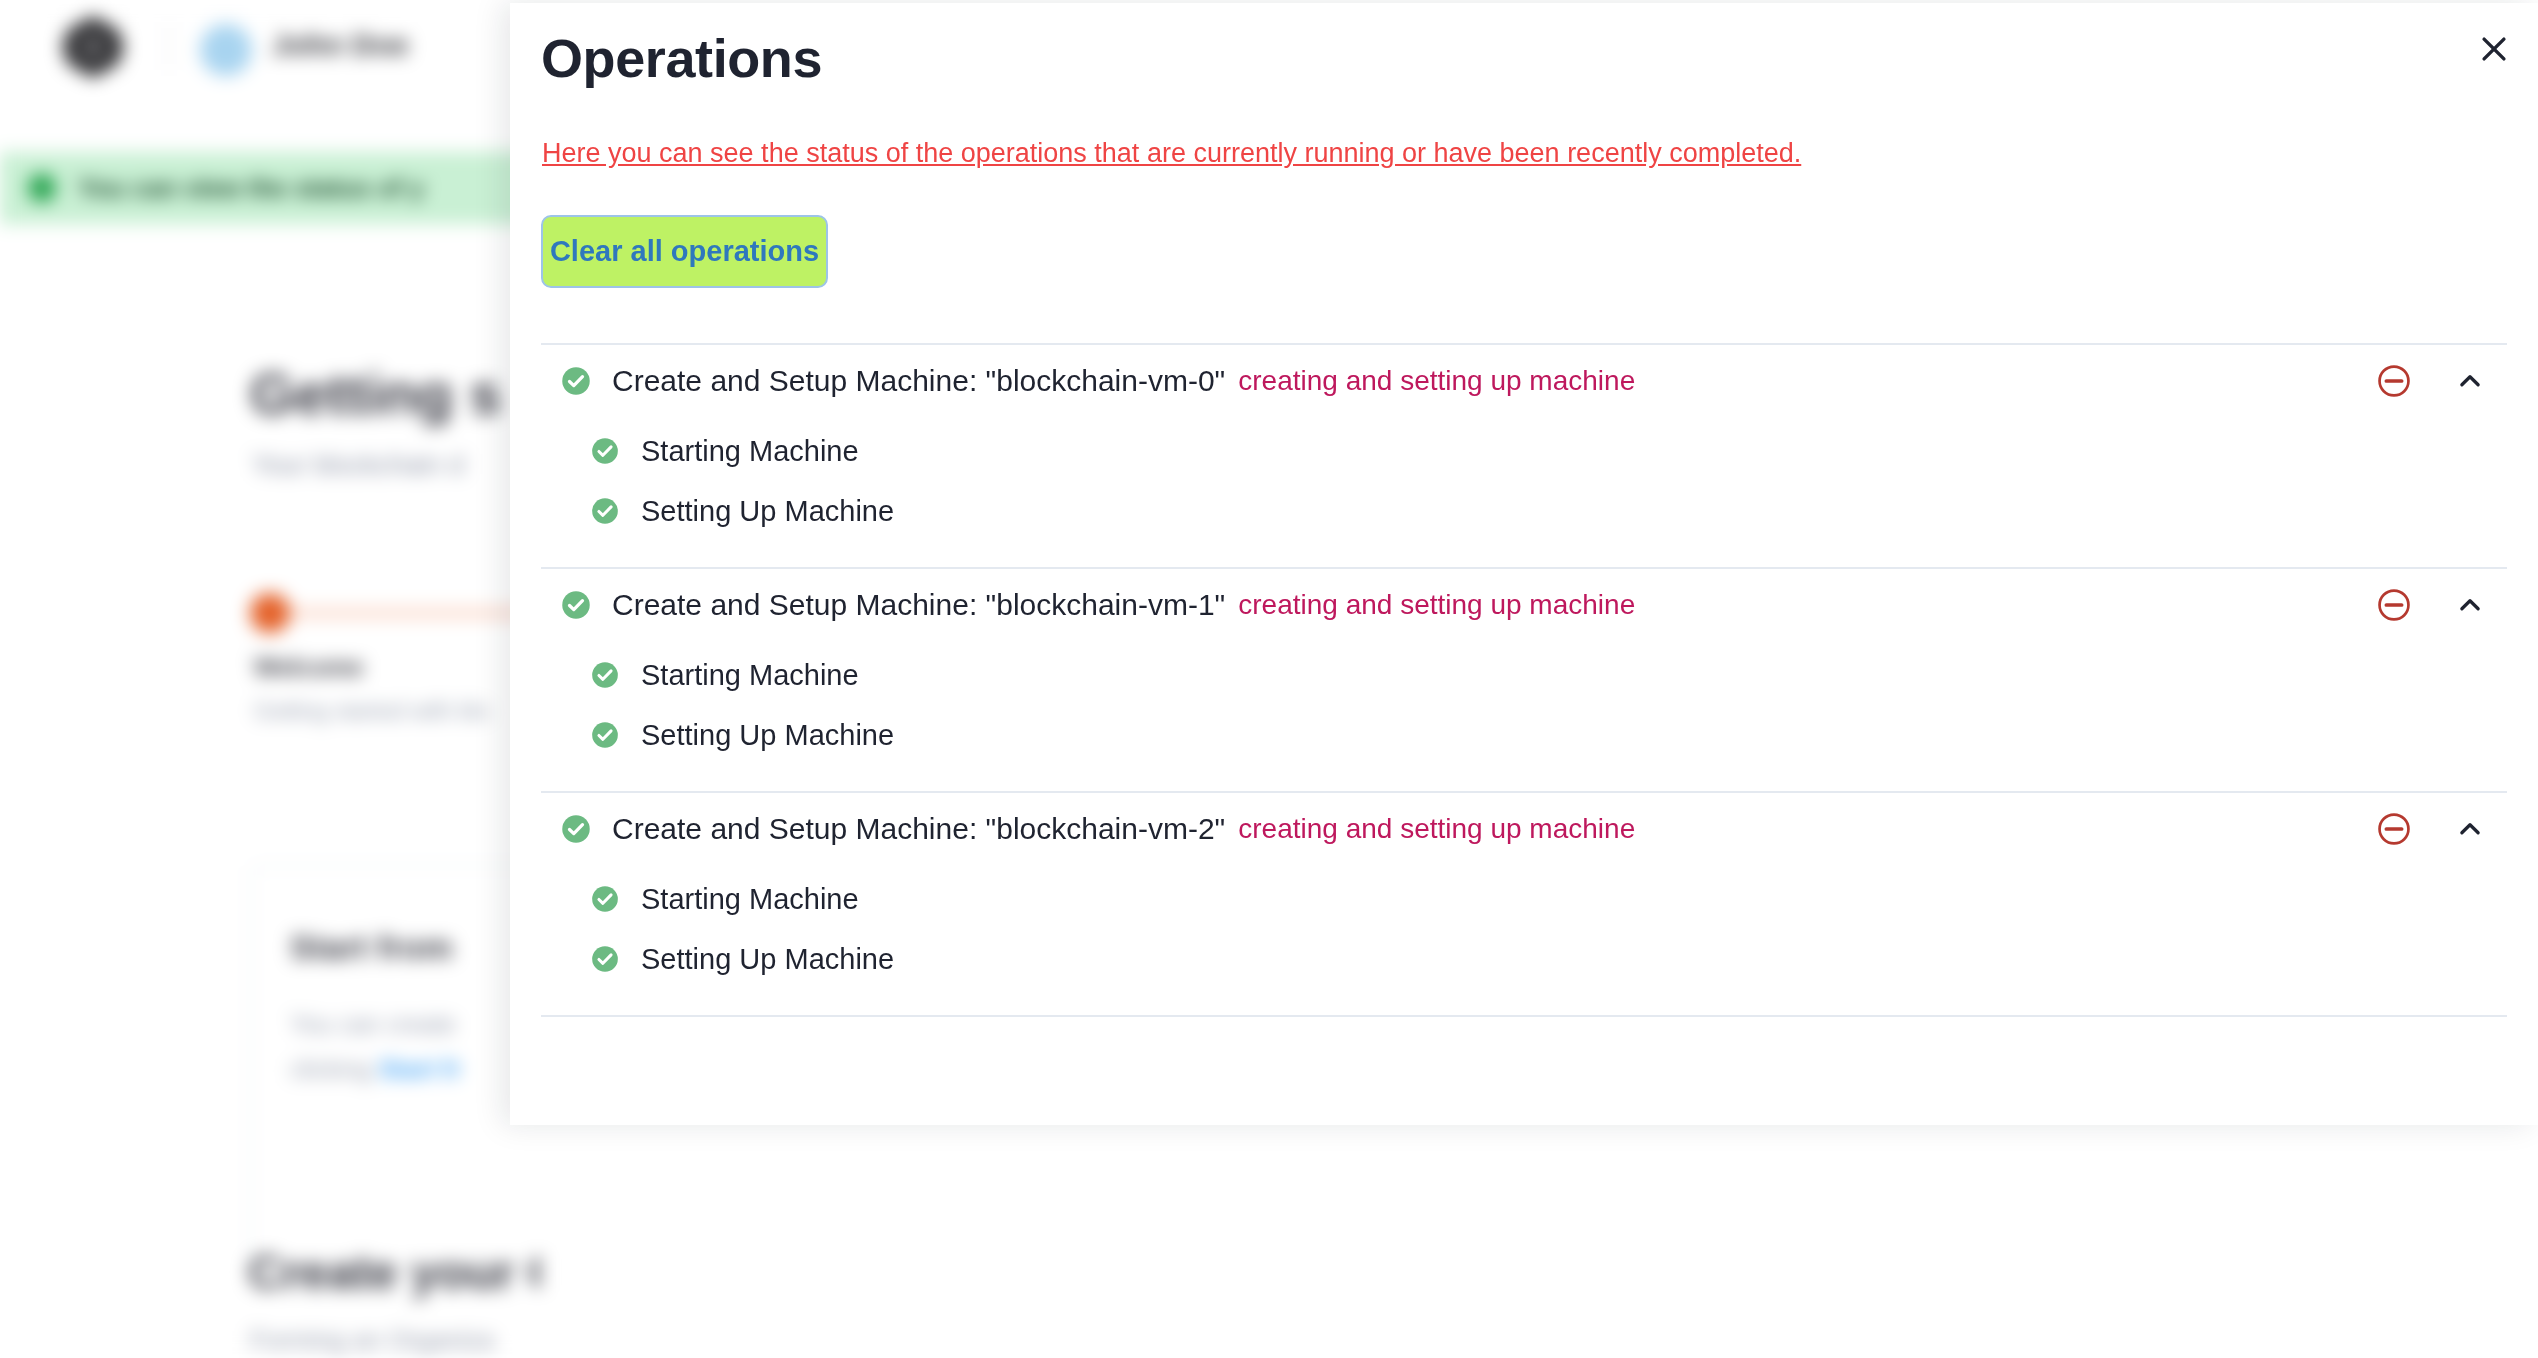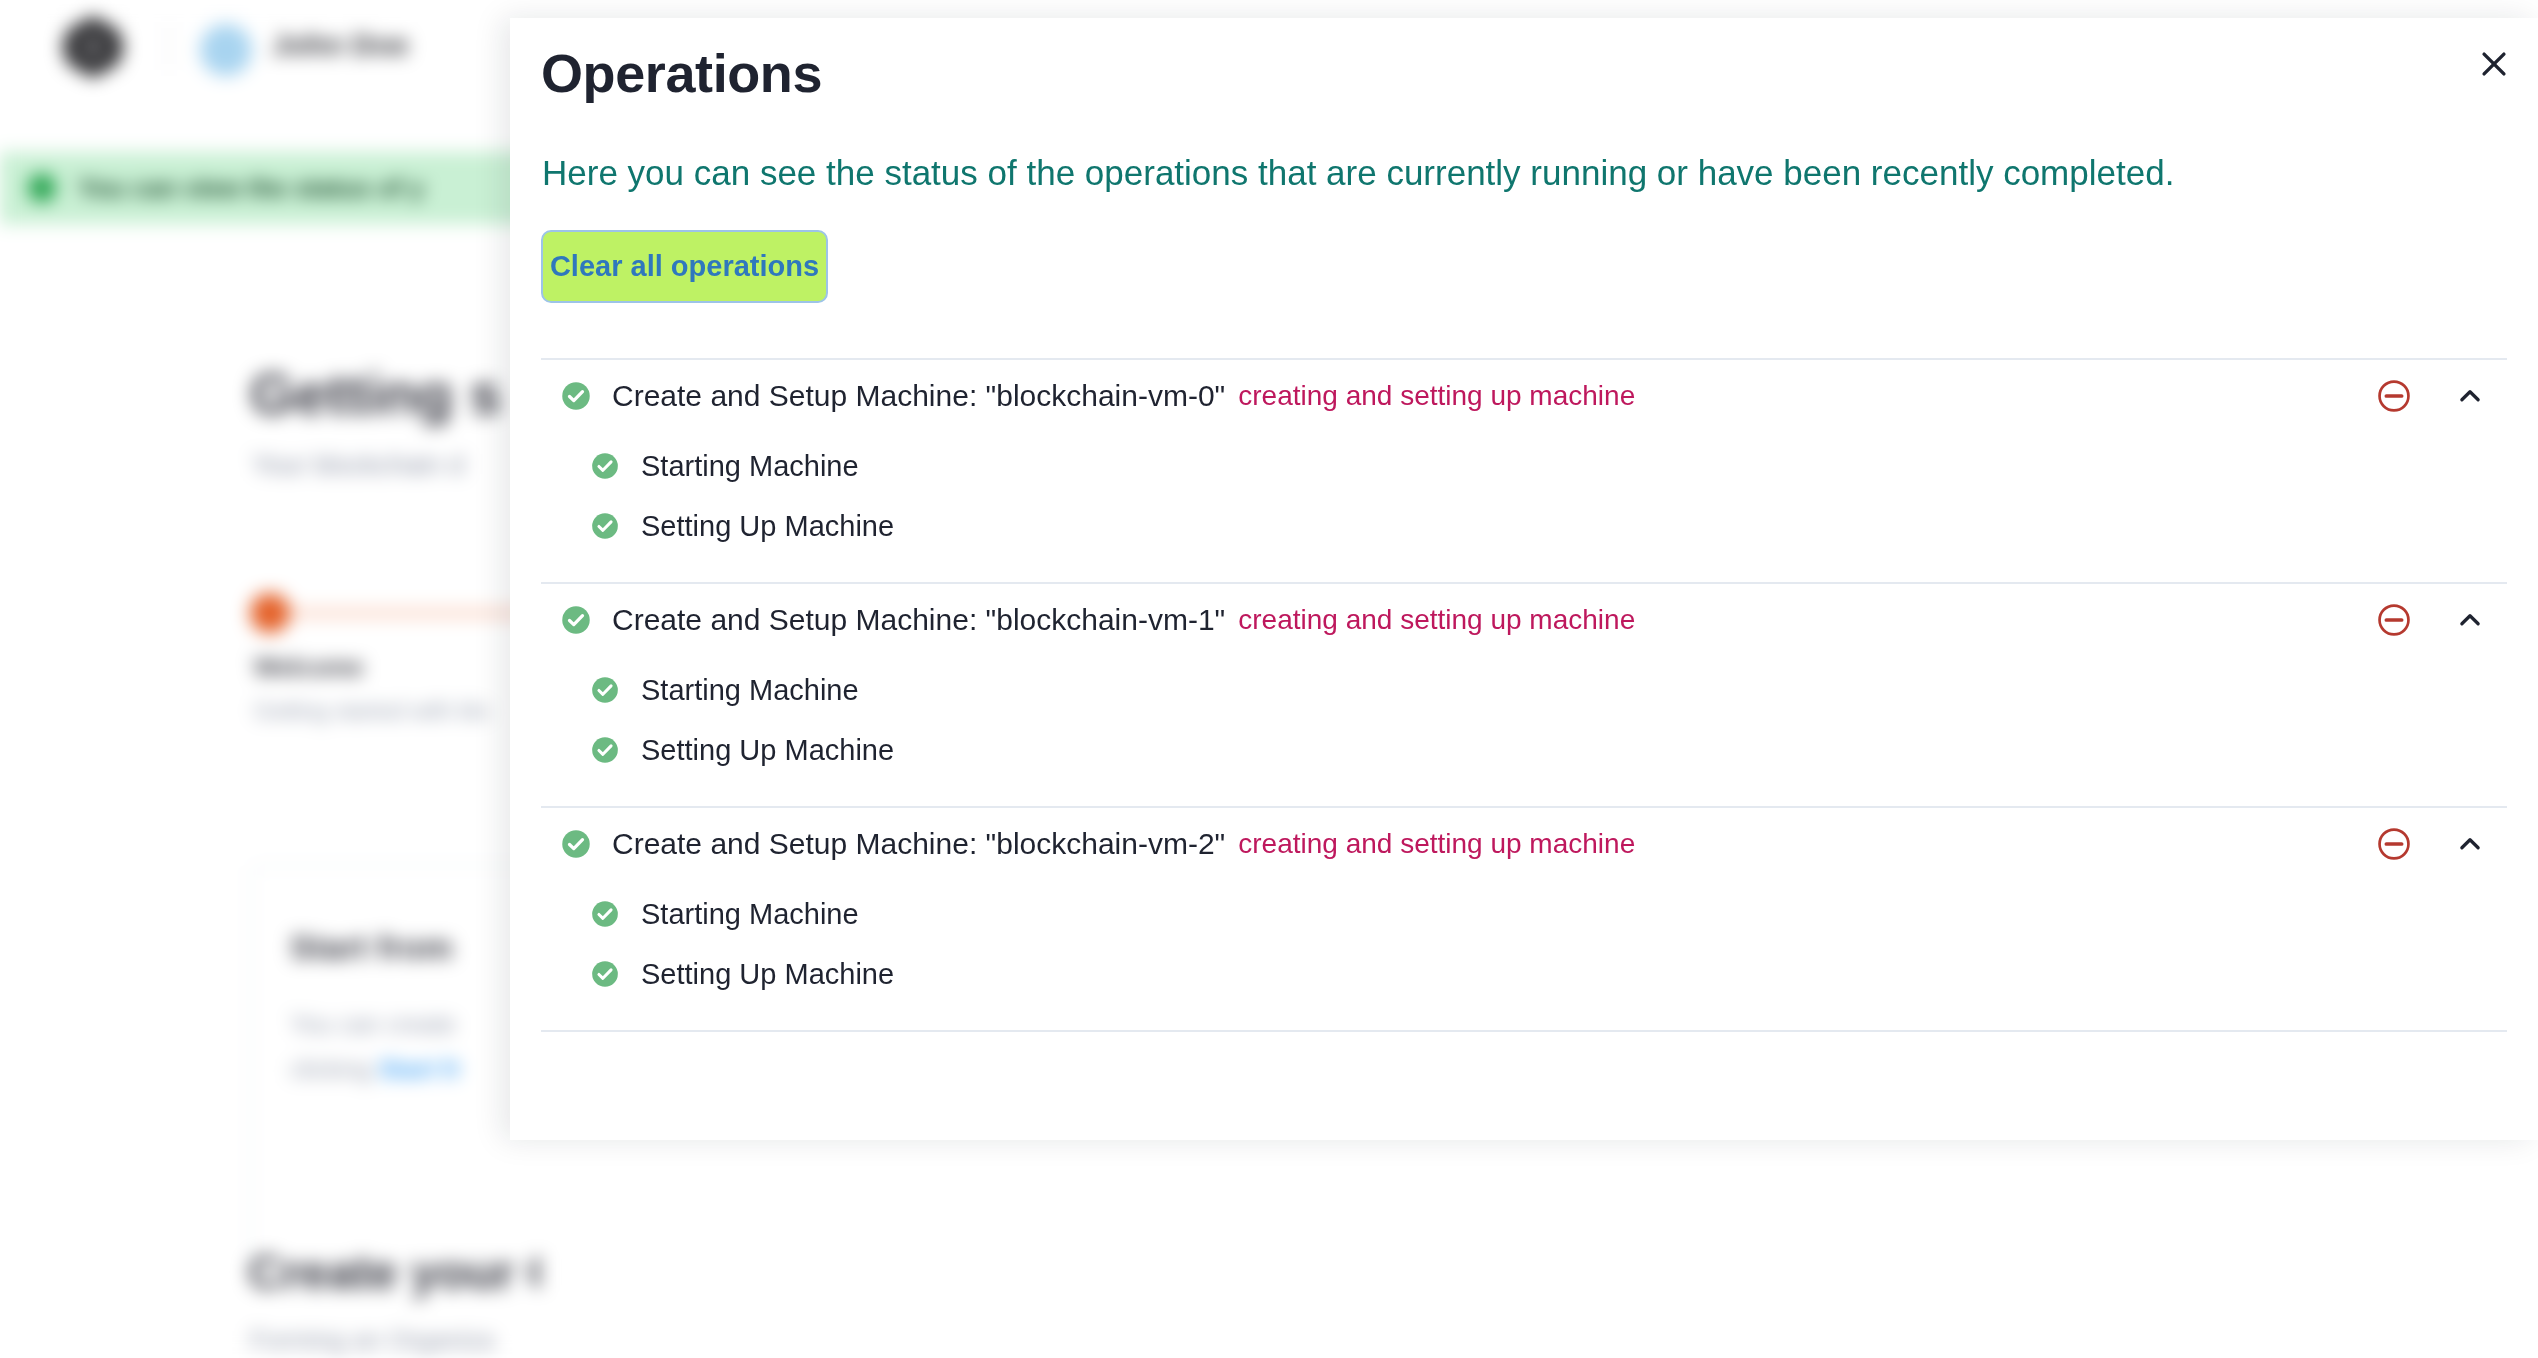--- a/index.html
+++ b/index.html
@@ -188,21 +188,21 @@
     position: absolute;
     left: 250px; top: 1325px;
     font-size: 26px;
     color: #8d94a5;
     white-space: nowrap;
   }
 
   
   #drawer {
     position: absolute;
-    left: 510px; top: 18px;
+    left: 510px; top: 3px;
     width: 2028px;
     height: 1122px;
     background: #ffffff;
     box-shadow: -8px 0 28px rgba(20,25,40,0.10);
     overflow: hidden;
   }
 
   .close-btn {
     position: absolute;
     right: 12px; top: 14px;
@@ -222,23 +222,24 @@
     font-size: 54px;
     font-weight: 800;
     letter-spacing: -0.4px;
     color: #1f2330;
     white-space: nowrap;
   }
 
   .panel-subtitle {
     position: absolute;
     left: 32px; top: 135px;
-    font-size: 35px;
-    color: #0f766e;
-    white-space: nowrap;
+    font-size: 27px;
+    color: #ef4444;
+    white-space: nowrap;
+    text-decoration: underline;
   }
 
   .clear-btn {
     position: absolute;
     left: 31px; top: 212px;
     width: 287px; height: 73px;
     border: 2px solid #9dc4e8;
     border-radius: 10px;
     background: #bef264;
     color: #2f78bd;

